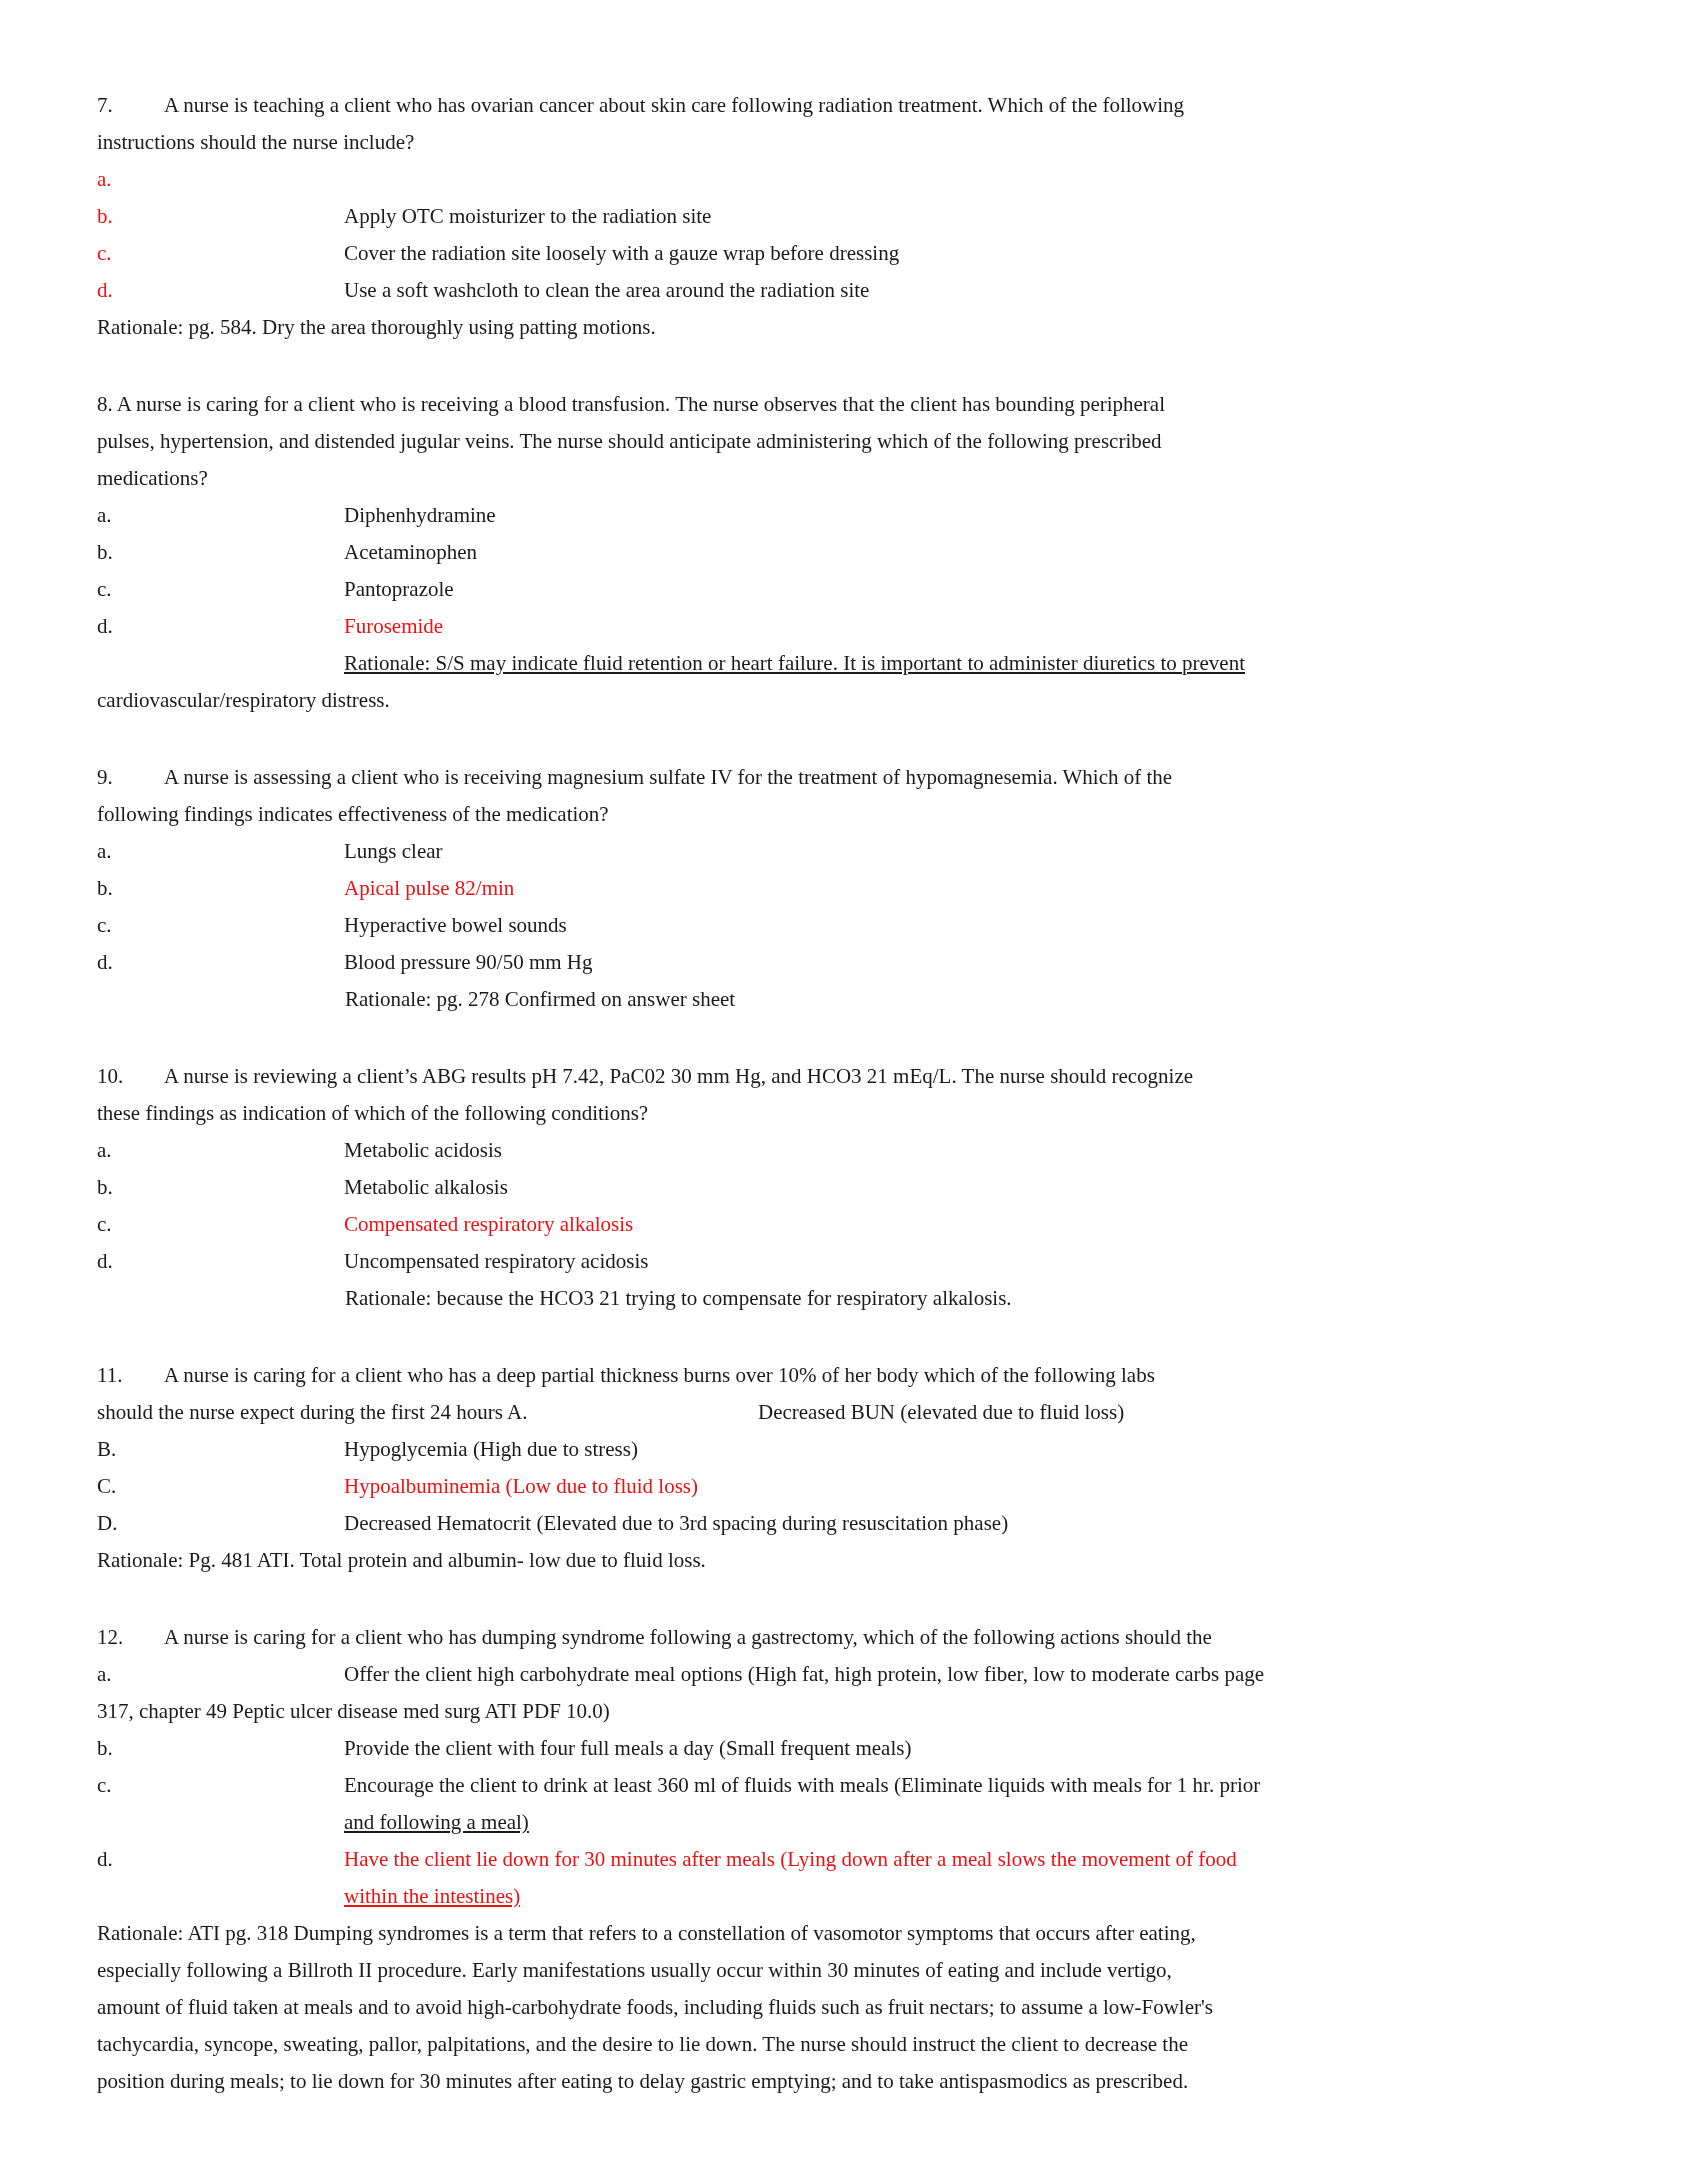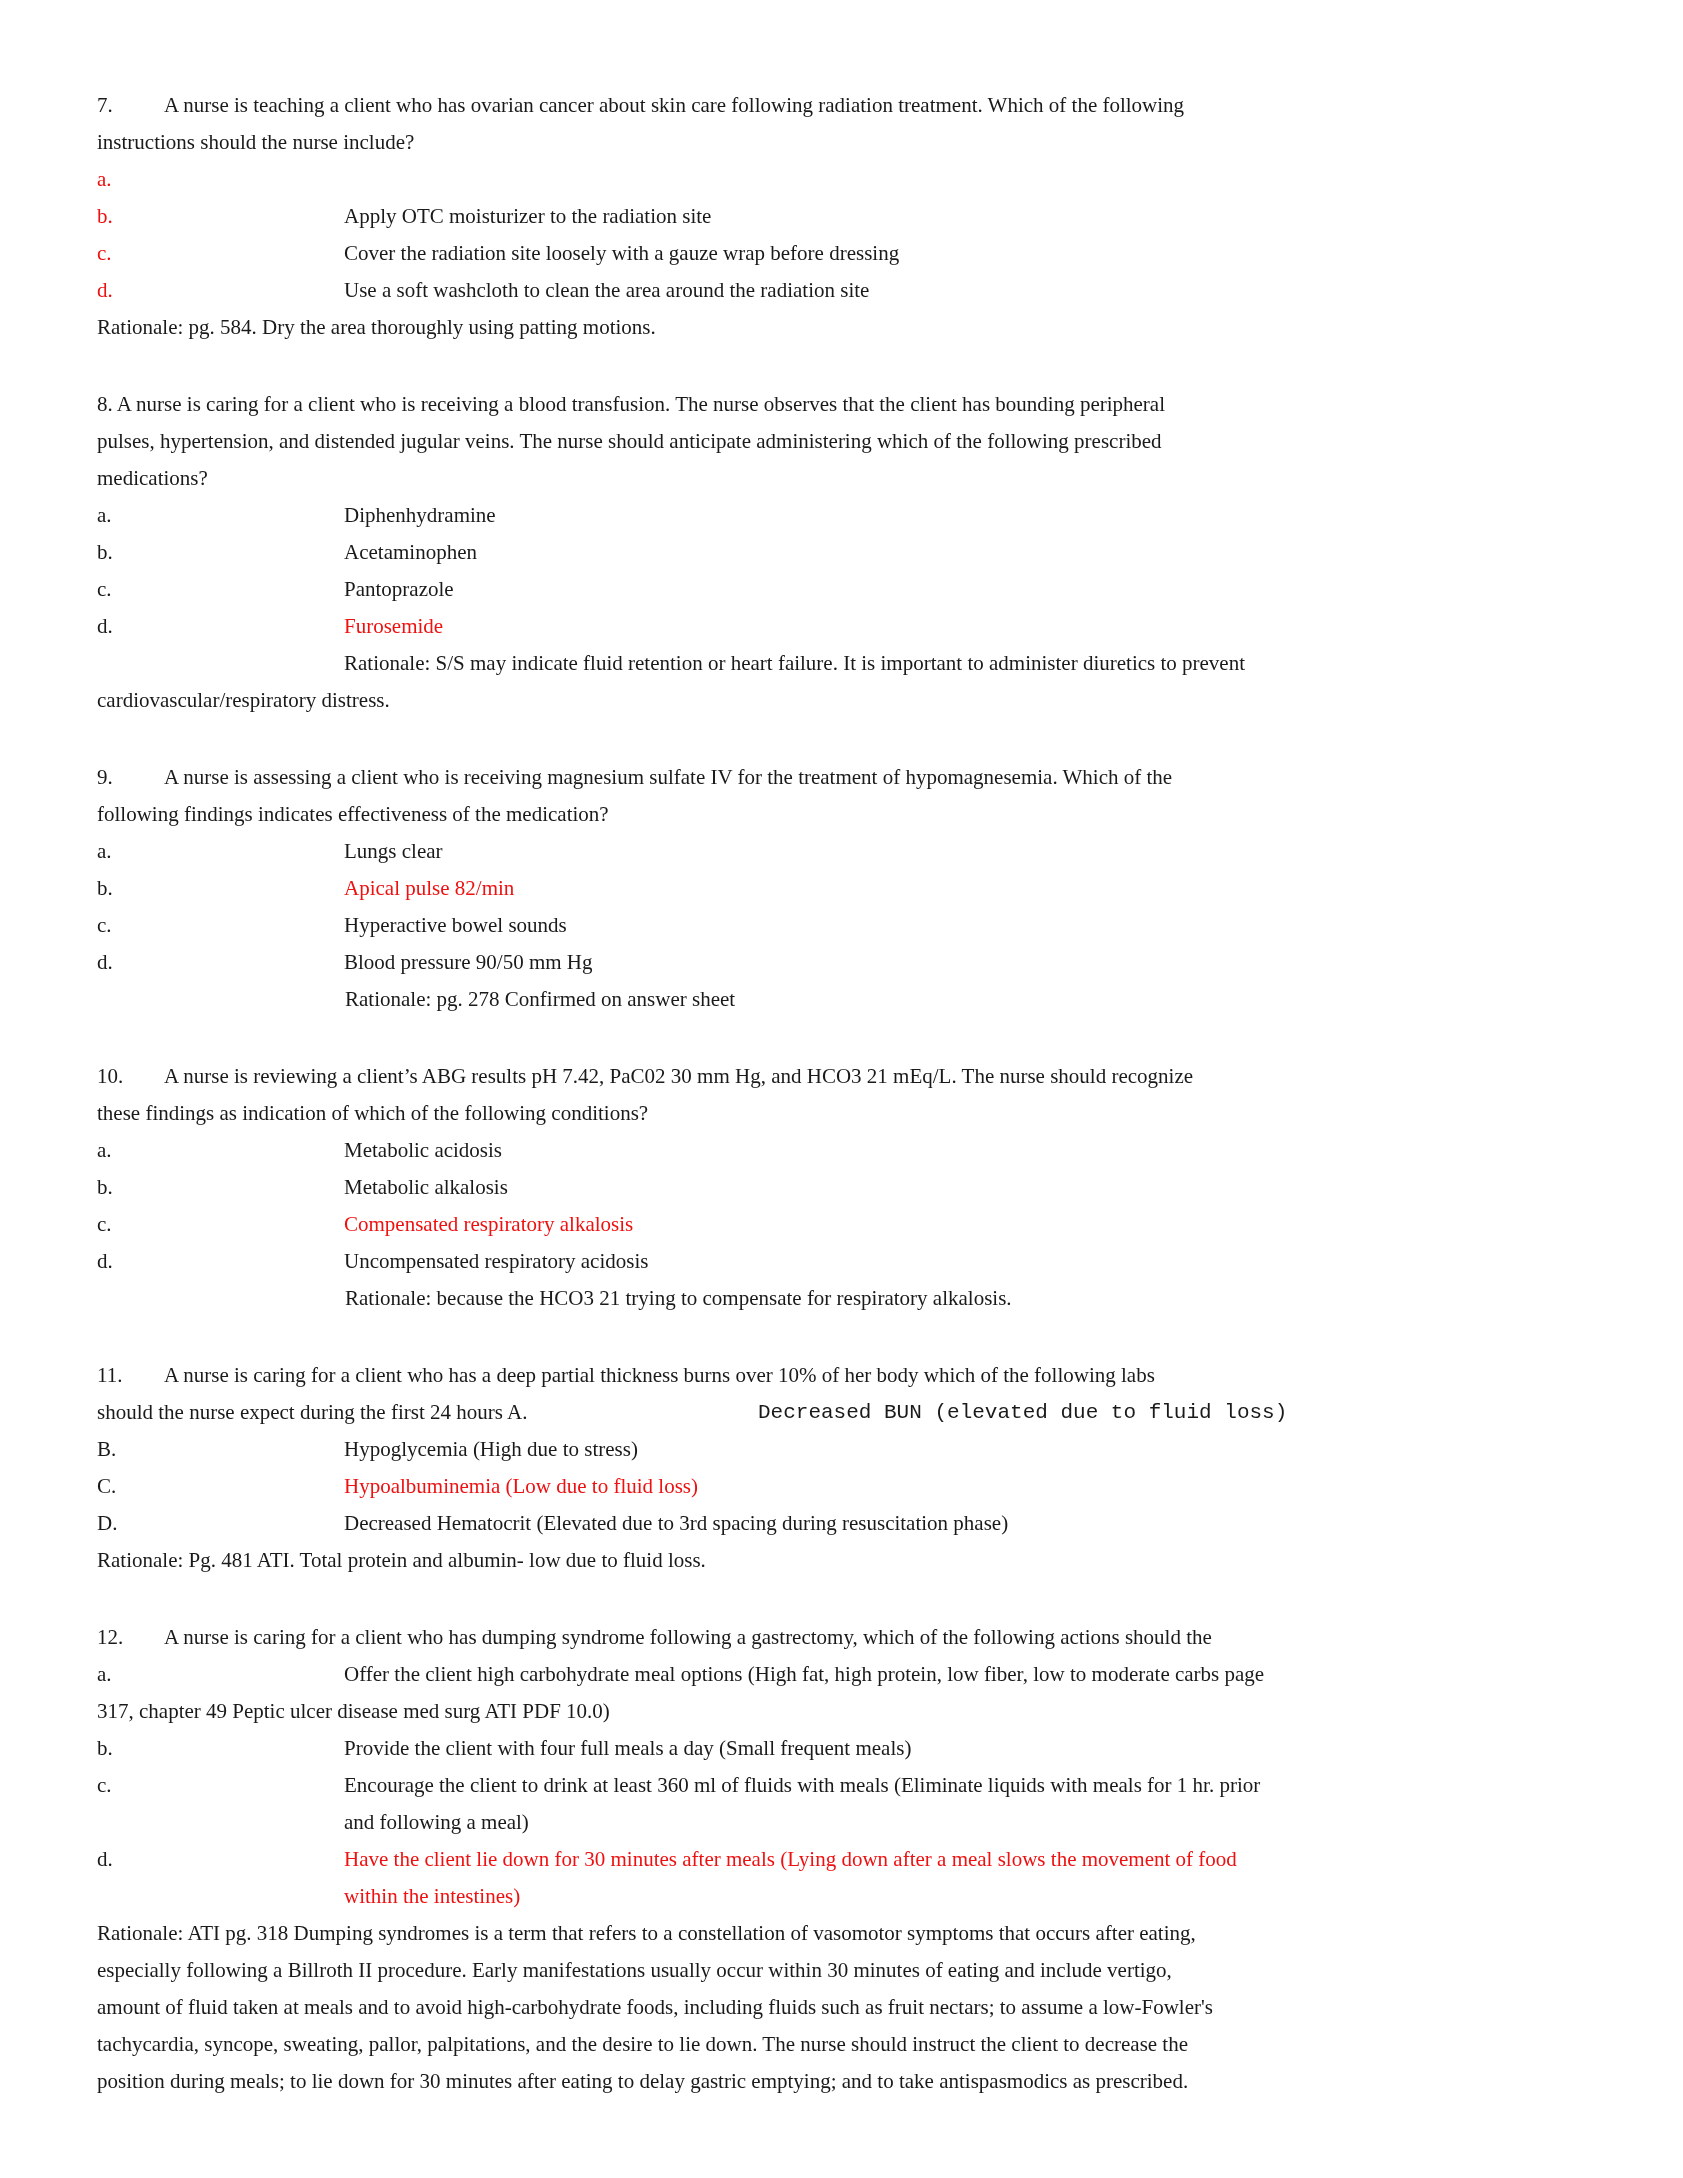--- a/index.html
+++ b/index.html
@@ -6,21 +6,21 @@
   body { width: 1683px; height: 2178px; position: relative; overflow: hidden;
          font-family: "Liberation Serif", "DejaVu Serif", serif; color: #1a1a1a; }
   .page { position: absolute; left: 97px; top: 87px; width: 1505px; font-size: 21px; line-height: 37px; }
   .line { position: relative; white-space: nowrap; height: 37px; }
   .num { display: inline-block; width: 67px; }
   .letter { position: absolute; left: 0; top: 0; }
   .opt { position: absolute; left: 247px; top: 0; white-space: nowrap; }
   .red { color: #ee1111; }
   .gap { height: 40px; }
   .indent-r { padding-left: 248px; }
-  .cont { padding-left: 247px; }
+  .cont { padding-left: 247px; text-decoration: underline; }
 </style>
 </head>
 <body>
 
 <div class="page">
 
   <section>
     <div class="line"><span class="num">7.</span><span>A nurse is teaching a client who has ovarian cancer about skin care following radiation treatment. Which of the following</span></div>
     <div class="line">instructions should the nurse include?</div>
     <div class="line red">
@@ -108,21 +108,21 @@
     <div class="line">
         <span class="letter">d.</span>
         <span class="opt">Uncompensated respiratory acidosis</span>
       </div>
     <div class="line indent-r">Rationale: because the HCO3 21 trying to compensate for respiratory alkalosis.</div>
   </section>
   <div class="gap"></div>
 
   <section>
     <div class="line"><span class="num">11.</span><span>A nurse is caring for a client who has a deep partial thickness burns over 10% of her body which of the following labs</span></div>
-    <div class="line"><span>should the nurse expect during the first 24 hours A.</span><span style="position:absolute;left:661px;top:0;font-family:Liberation Mono, monospace;">Decreased BUN (elevated due to fluid loss)</span></div>
+    <div class="line"><span>should the nurse expect during the first 24 hours A.</span><span style="position:absolute;left:661px;top:0;">Decreased BUN (elevated due to fluid loss)</span></div>
     <div class="line">
         <span class="letter">B.</span>
         <span class="opt">Hypoglycemia (High due to stress)</span>
       </div>
     <div class="line">
         <span class="letter">C.</span>
         <span class="opt red">Hypoalbuminemia (Low due to fluid loss)</span>
       </div>
     <div class="line">
         <span class="letter">D.</span>

